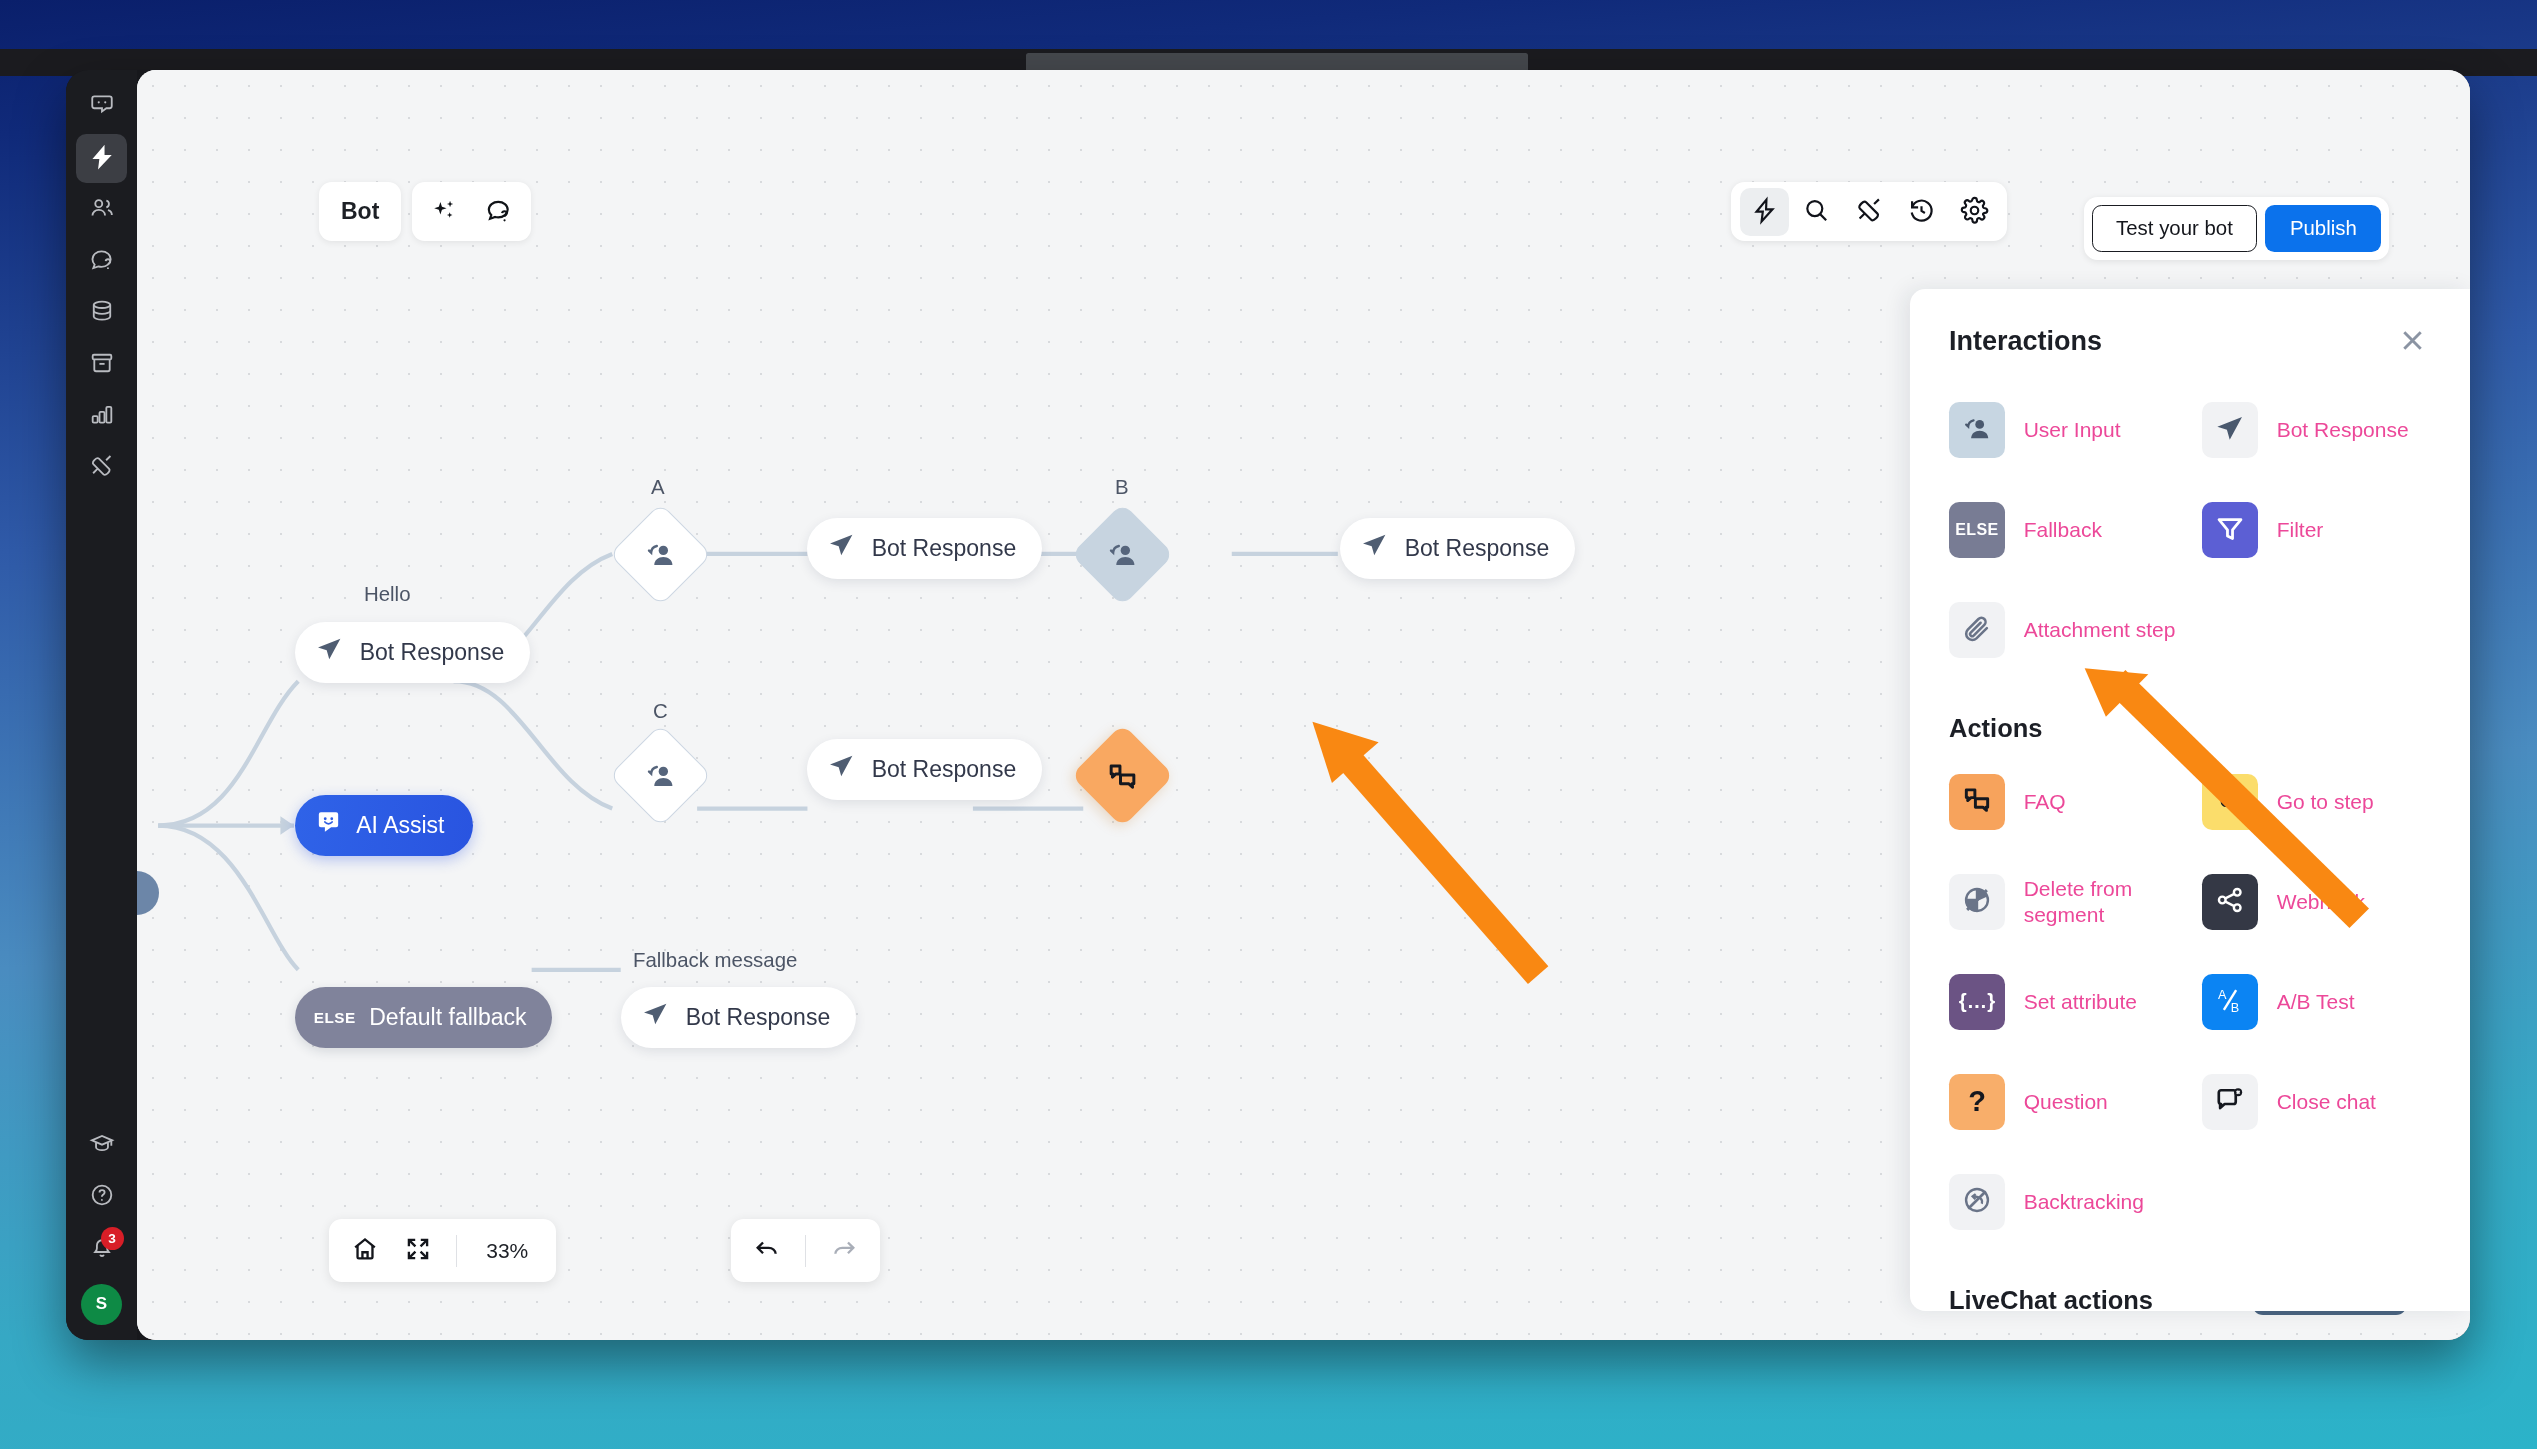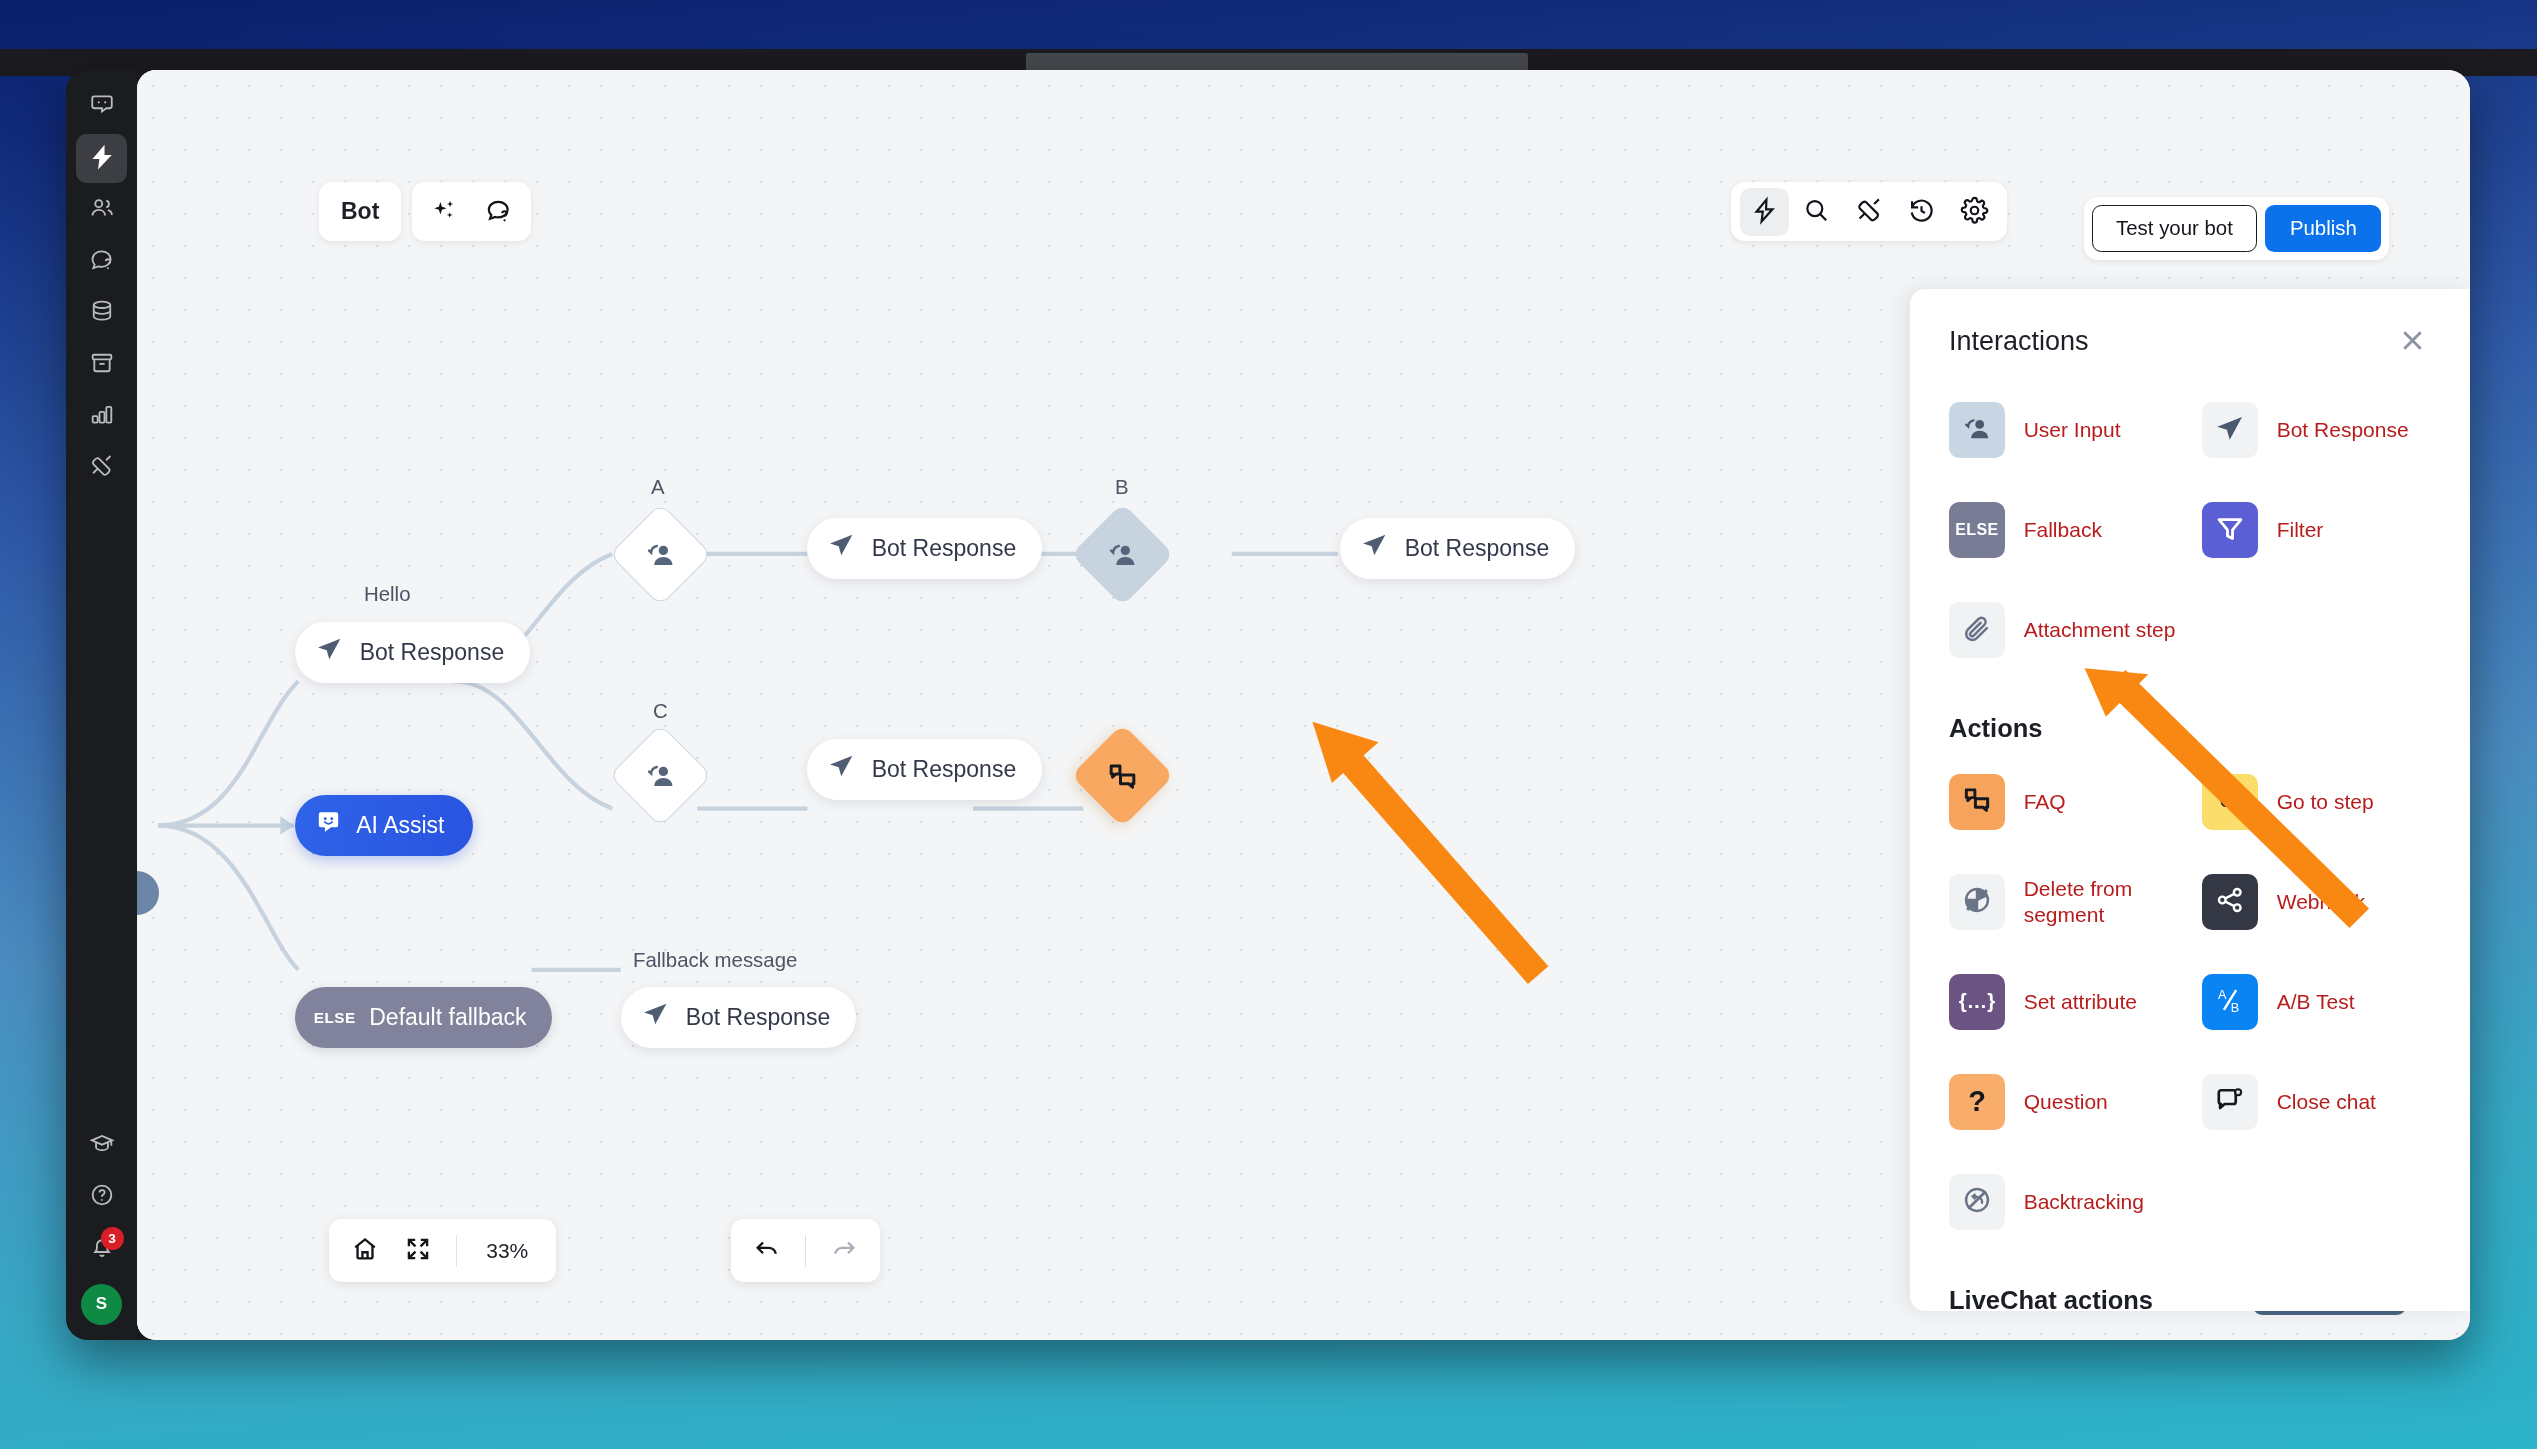--- a/index.html
+++ b/index.html
@@ -187,33 +187,33 @@
   #support-widget svg { width: 29px; height: 29px; fill: #fff; }
 
   
   #panel {
     position: absolute; right: 0; top: 219px; bottom: 29px; width: 560px;
     background: #fff; border-radius: 15.3px 0 0 15.3px;
     box-shadow: -5.1px 0 22px rgba(25,35,60,.09);
     padding: 34px 39px 0 39px; overflow: hidden; z-index: 4;
   }
   #panel-head { display: flex; align-items: center; justify-content: space-between; }
-  #panel-title { font-size: 27px; font-weight: normal; color: #1c1f26; }
+  #panel-title { font-size: 27px; font-weight: bold; color: #1c1f26; }
   #panel-close { width: 37px; height: 37px; cursor: pointer;
                  display: flex; align-items: center; justify-content: center; }
   #panel-close svg { width: 29px; height: 29px; stroke: #8b94a3; stroke-width: 2.4; }
   .section-title { font-size: 25.5px; font-weight: bold; color: #1c1f26; margin: 34px 0 8.5px; }
   .grid { display: grid; grid-template-columns: 1fr 1fr; column-gap: 24px; }
   .item { display: flex; align-items: center; gap: 18.7px; height: 100px; cursor: pointer; }
   .tile {
     width: 56px; height: 56px; flex: 0 0 56px; border-radius: 10.2px;
     display: flex; align-items: center; justify-content: center;
   }
   .tile svg { width: 32px; height: 32px; }
-  .item-label { font-size: 21px; color: #b91c1c; line-height: 1.25; }
+  .item-label { font-size: 21px; color: #ec4899; line-height: 1.25; }
 
   
   #arrow-layer { position: absolute; inset: 0; pointer-events: none; z-index: 6; }
 </style>
 </head>
 <body>
 
 <div id="chrome-strip"></div>
 <div id="chrome-tab"></div>
 

